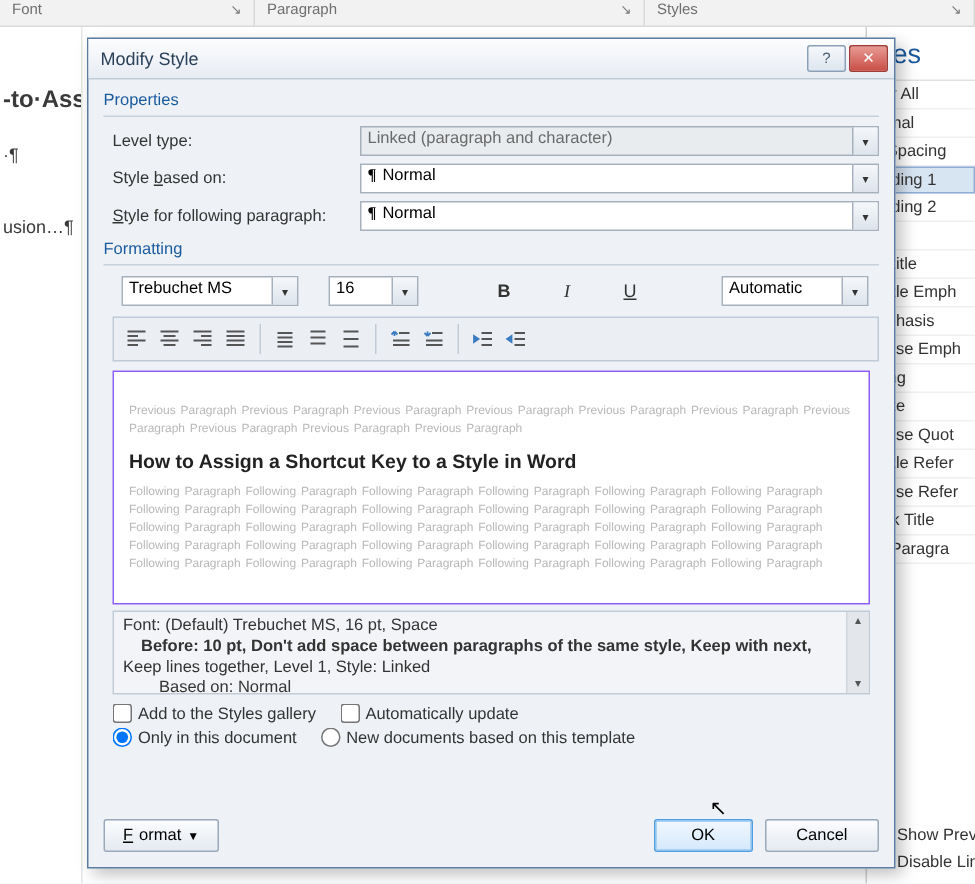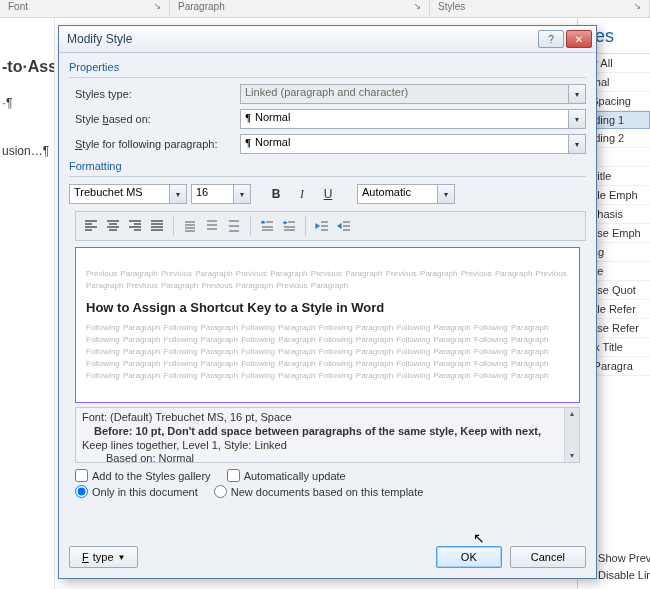--- a/index.html
+++ b/index.html
@@ -38,21 +38,21 @@
   .row label u { text-decoration: underline; }
   .row .field { flex: 1; }
 
   input.txt, .combo { height: 20px; border: 1px solid #a6b1bd; background: #fff; font-family: inherit; font-size: 11px; padding: 1px 4px; width: 100%; }
   .combo { display: flex; position: relative; }
   .combo.disabled { background: #e8ecef; color: #6a6a6a; }
   .combo .arrow { position: absolute; right: 0; top: 0; bottom: 0; width: 17px; border-left: 1px solid #a6b1bd; background: linear-gradient(#f4f7fa,#dde4ec); display: flex; align-items: center; justify-content: center; font-size: 8px; color: #333; }
   .combo .para-mark { font-family: serif; font-weight: bold; margin-right: 4px; }
 
   .formatting { margin: 6px 0 4px; }
-  .fmt-bar { margin-left: 0; display: flex; align-items: center; gap: 4px; }
+  .fmt-bar { margin-left: 12px; display: flex; align-items: center; gap: 20px; }
   .combo-sm { width: 118px; }
   .combo-xs { width: 60px; }
   .combo-md { width: 98px; }
 
   .toolbtn { width: 22px; height: 22px; border: 1px solid transparent; display: flex; align-items: center; justify-content: center; font-size: 12px; color: #333; background: transparent; border-radius: 2px; }
   .toolgroup { display: flex; gap: 0; }
   .sep { width: 1px; height: 20px; background: #c2cbd5; margin: 0 5px; }
 
   .para-bar { margin: 6px 0 6px 6px; display: flex; align-items: center; border: 1px solid #c0cbda; padding: 3px 4px; background: #ebeff4; }
 
@@ -135,21 +135,21 @@
     <div class="tbtn">?</div>
     <div class="tbtn close">✕</div>
   </div>
 
   <div class="body">
 
     <div class="section-label">Properties</div>
     <div class="hr"></div>
     <div class="props">
       <div class="row">
-        <label>Styles type:</label>
+        <label>Level type:</label>
         <div class="field">
             <div class="combo disabled">
               <span>Linked (paragraph and character)</span>
               <div class="arrow">▾</div>
             </div>
           </div>
       </div>
       <div class="row">
         <label>Style <u>b</u>ased on:</label>
         <div class="field">
@@ -306,21 +306,21 @@
             <span>New documents based on this template</span>
           </div>
       </div>
     </div>
 
   </div>
 
   <div class="footer-bar">
     <button class="btn">
         <u>F</u>
-        <span>type</span>
+        <span>ormat</span>
         <span style="font-size:8px">▼</span>
       </button>
     <div style="flex:1"></div>
     <button class="btn default">OK</button>
     <div style="width:8px"></div>
     <button class="btn" style="padding:0 20px">Cancel</button>
   </div>
 </div>
 
 <div class="cursor">↖</div>

